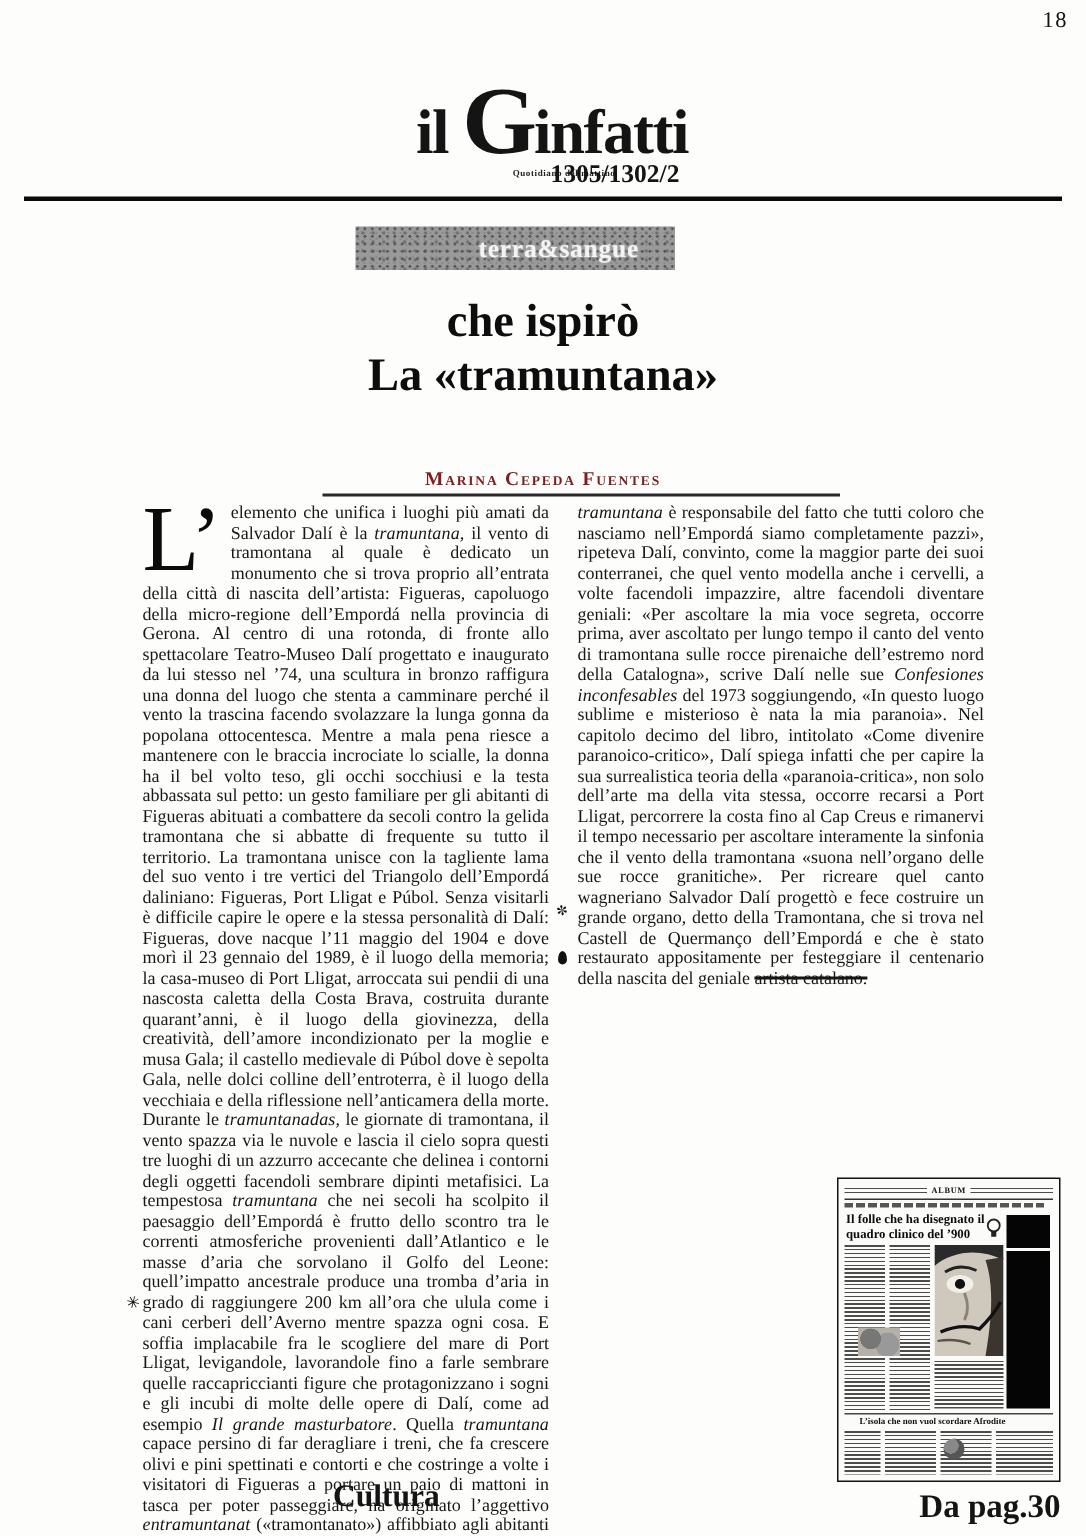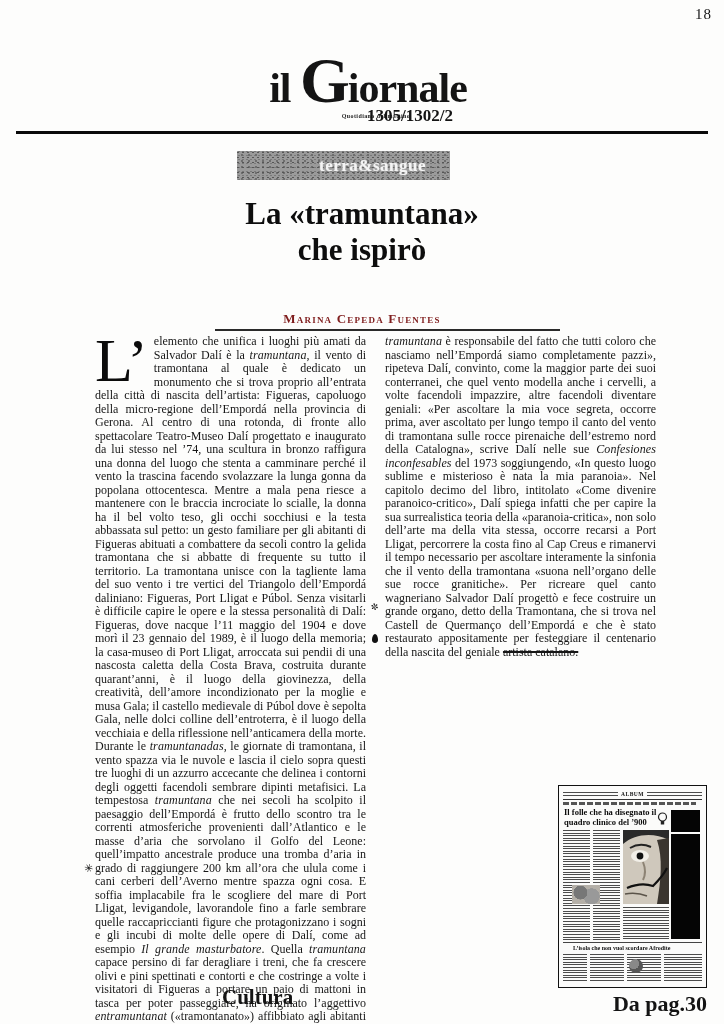--- a/index.html
+++ b/index.html
@@ -96,34 +96,34 @@
 </style>
 </head>
 <body>
 
 <div class="page">
 
   <div class="page-number">18</div>
 
   <div class="masthead">
     <span class="masthead-inner">
-      <span class="mast-il">il </span><span class="mast-g">G</span><span class="mast-rest">iornale</span>
+      <span class="mast-il">il </span><span class="mast-g">G</span><span class="mast-rest">infatti</span>
     </span>
   </div>
   <div class="tagline"><span>Quotidiano del mattino</span></div>
   <div class="issue-ref"><span>1305/1302/2</span></div>
   <div class="top-rule"></div>
 
   <div class="banner">
     <span>terra&amp;sangue</span>
   </div>
 
   <div class="headline">
+    <div>che ispirò</div>
     <div>La «tramuntana»</div>
-    <div>che ispirò</div>
   </div>
   <div class="byline-rule"></div>
   <div class="byline">Marina Cepeda Fuentes</div>
 
   <div class="col col-left">
     <span class="dropcap">L’</span><span>elemento che unifica i luoghi più amati da Salvador Dalí è la <i>tramuntana</i>, il vento di tramontana al quale è dedicato un monumento che si trova proprio all’entrata della città di nascita dell’artista: Figueras, capoluogo della micro-regione dell’Empordá nella provincia di Gerona. Al centro di una rotonda, di fronte allo spettacolare Teatro-Museo Dalí progettato e inaugurato da lui stesso nel ’74, una scultura in bronzo raffigura una donna del luogo che stenta a camminare perché il vento la trascina facendo svolazzare la lunga gonna da popolana ottocentesca. Mentre a mala pena riesce a mantenere con le braccia incrociate lo scialle, la donna ha il bel volto teso, gli occhi socchiusi e la testa abbassata sul petto: un gesto familiare per gli abitanti di Figueras abituati a combattere da secoli contro la gelida tramontana che si abbatte di frequente su tutto il territorio. La tramontana unisce con la tagliente lama del suo vento i tre vertici del Triangolo dell’Empordá daliniano: Figueras, Port Lligat e Púbol. Senza visitarli è difficile capire le opere e la stessa personalità di Dalí: Figueras, dove nacque l’11 maggio del 1904 e dove morì il 23 gennaio del 1989, è il luogo della memoria; la casa-museo di Port Lligat, arroccata sui pendii di una nascosta caletta della Costa Brava, costruita durante quarant’anni, è il luogo della giovinezza, della creatività, dell’amore incondizionato per la moglie e musa Gala; il castello medievale di Púbol dove è sepolta Gala, nelle dolci colline dell’entroterra, è il luogo della vecchiaia e della riflessione nell’anticamera della morte. Durante le <i>tramuntanadas</i>, le giornate di tramontana, il vento spazza via le nuvole e lascia il cielo sopra questi tre luoghi di un azzurro accecante che delinea i contorni degli oggetti facendoli sembrare dipinti metafisici. La tempestosa <i>tramuntana</i> che nei secoli ha scolpito il paesaggio dell’Empordá è frutto dello scontro tra le correnti atmosferiche provenienti dall’Atlantico e le masse d’aria che sorvolano il Golfo del Leone: quell’impatto ancestrale produce una tromba d’aria in grado di raggiungere 200 km all’ora che ulula come i cani cerberi dell’Averno mentre spazza ogni cosa. E soffia implacabile fra le scogliere del mare di Port Lligat, levigandole, lavorandole fino a farle sembrare quelle raccapriccianti figure che protagonizzano i sogni e gli incubi di molte delle opere di Dalí, come ad esempio <i>Il grande masturbatore</i>. Quella <i>tramuntana</i> capace persino di far deragliare i treni, che fa crescere olivi e pini spettinati e contorti e che costringe a volte i visitatori di Figueras a portare un paio di mattoni in tasca per poter passeggiare, ha originato l’aggettivo <i>entramuntanat</i> («tramontanato») affibbiato agli abitanti del territorio. «La nostra</span>
   </div>
   <div class="col col-right">
     <span><i>tramuntana</i> è responsabile del fatto che tutti coloro che nasciamo nell’Empordá siamo completamente pazzi», ripeteva Dalí, convinto, come la maggior parte dei suoi conterranei, che quel vento modella anche i cervelli, a volte facendoli impazzire, altre facendoli diventare geniali: «Per ascoltare la mia voce segreta, occorre prima, aver ascoltato per lungo tempo il canto del vento di tramontana sulle rocce pirenaiche dell’estremo nord della Catalogna», scrive Dalí nelle sue <i>Confesiones inconfesables</i> del 1973 soggiungendo, «In questo luogo sublime e misterioso è nata la mia paranoia». Nel capitolo decimo del libro, intitolato «Come divenire paranoico-critico», Dalí spiega infatti che per capire la sua surrealistica teoria della «paranoia-critica», non solo dell’arte ma della vita stessa, occorre recarsi a Port Lligat, percorrere la costa fino al Cap Creus e rimanervi il tempo necessario per ascoltare interamente la sinfonia che il vento della tramontana «suona nell’organo delle sue rocce granitiche». Per ricreare quel canto wagneriano Salvador Dalí progettò e fece costruire un grande organo, detto della Tramontana, che si trova nel Castell de Quermanço dell’Empordá e che è stato restaurato appositamente per festeggiare il centenario della nascita del geniale <span class="struck">artista catalano.</span></span>
   </div>

